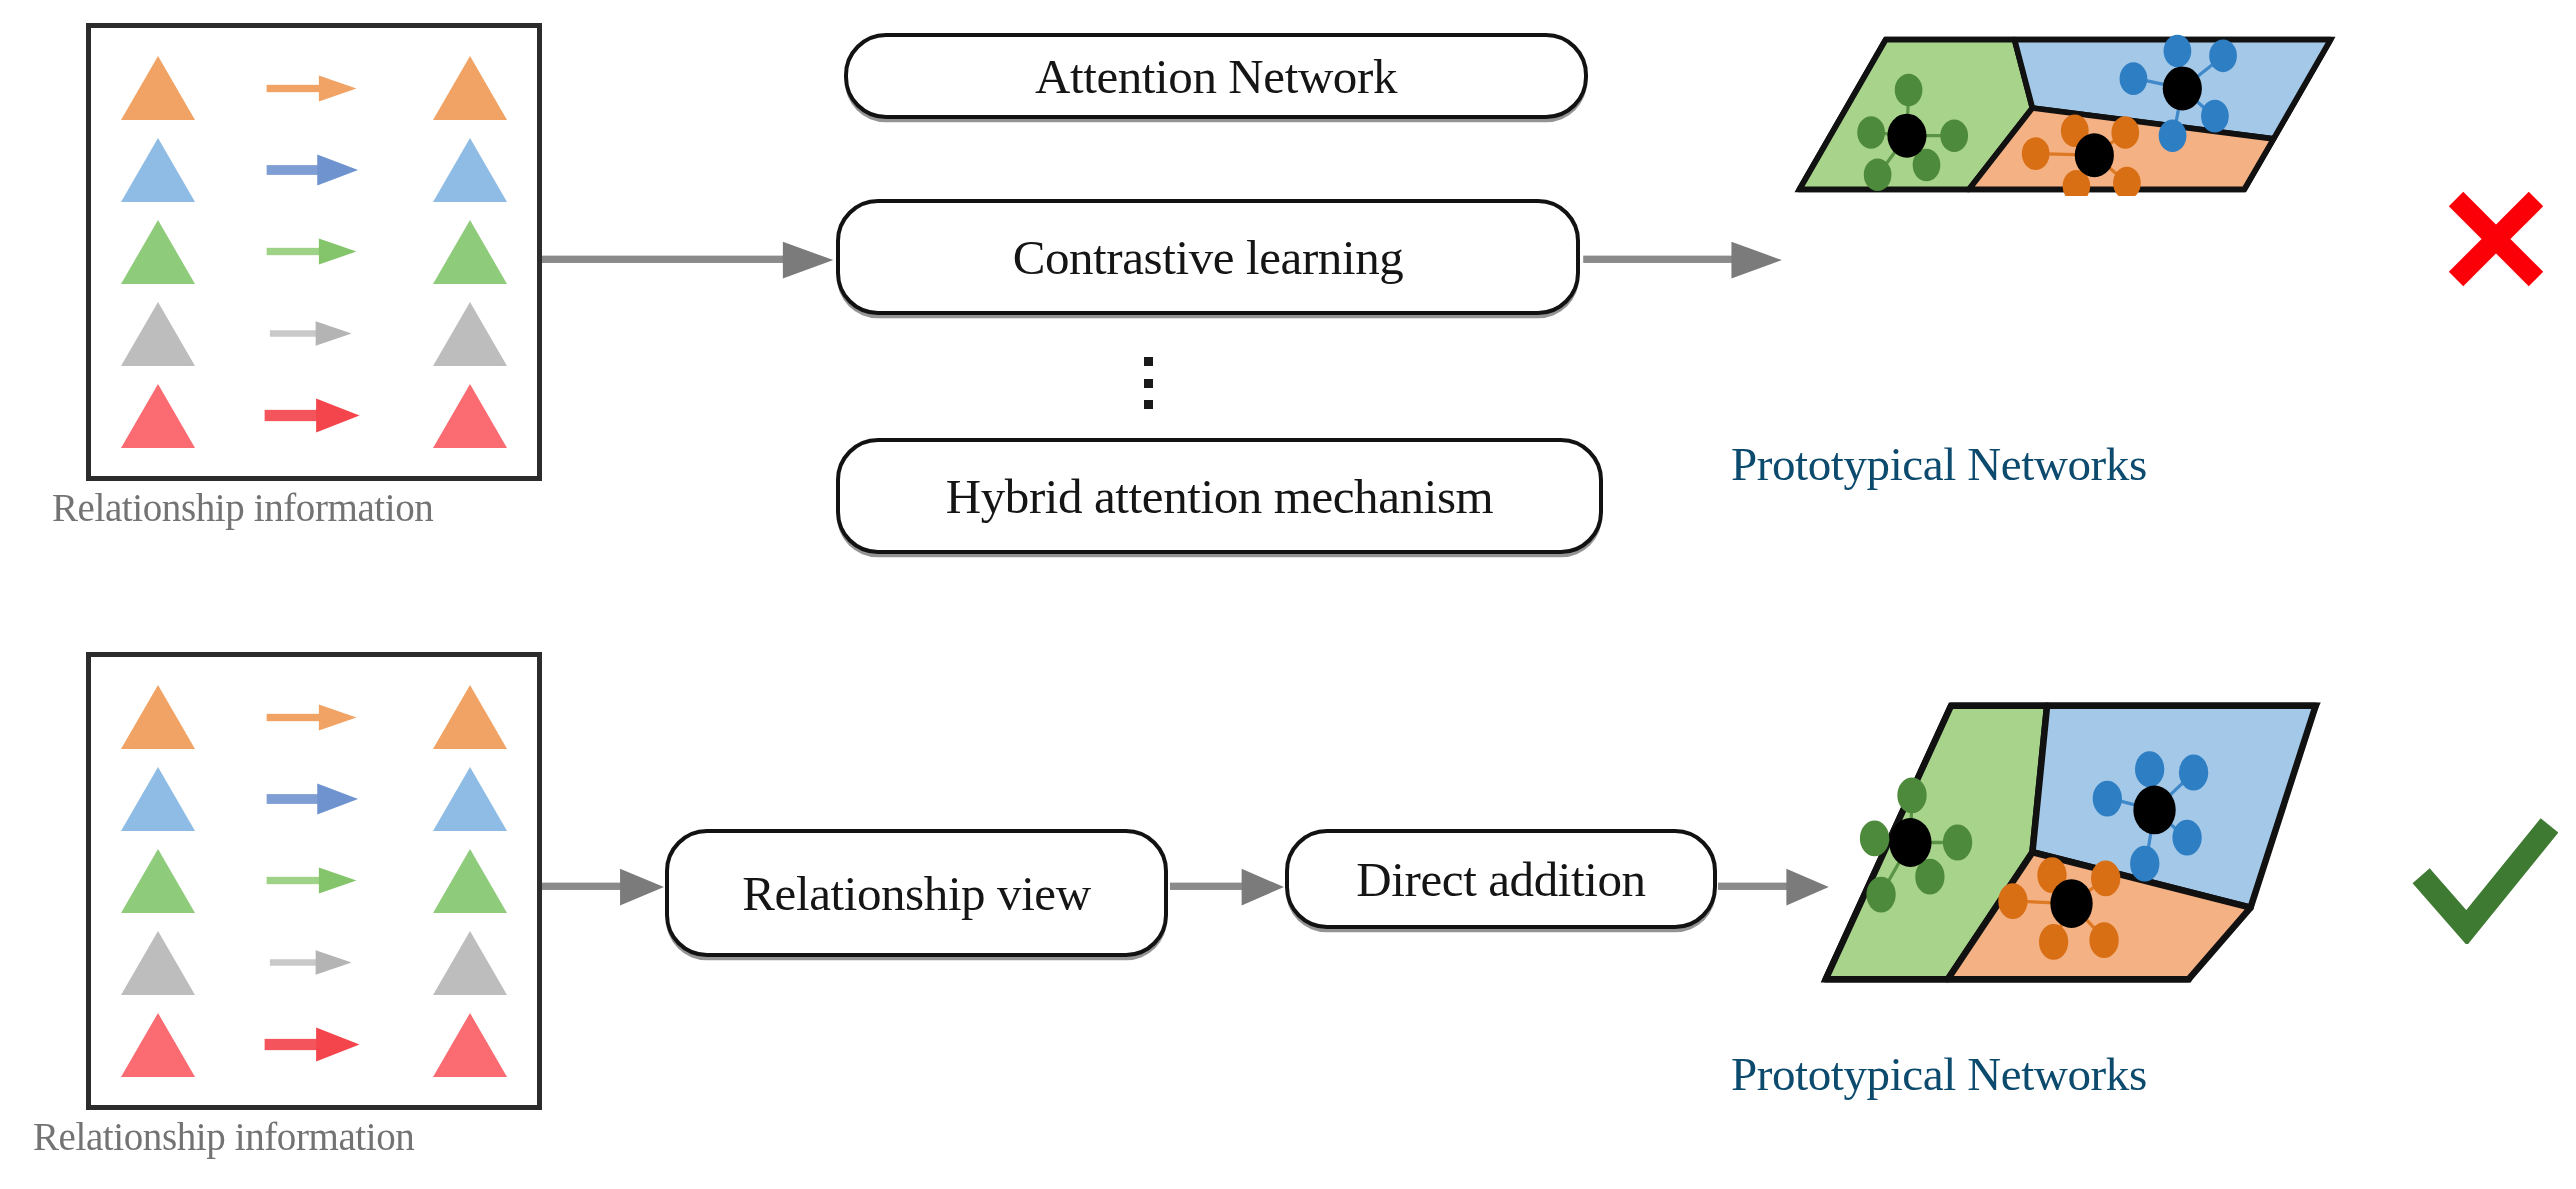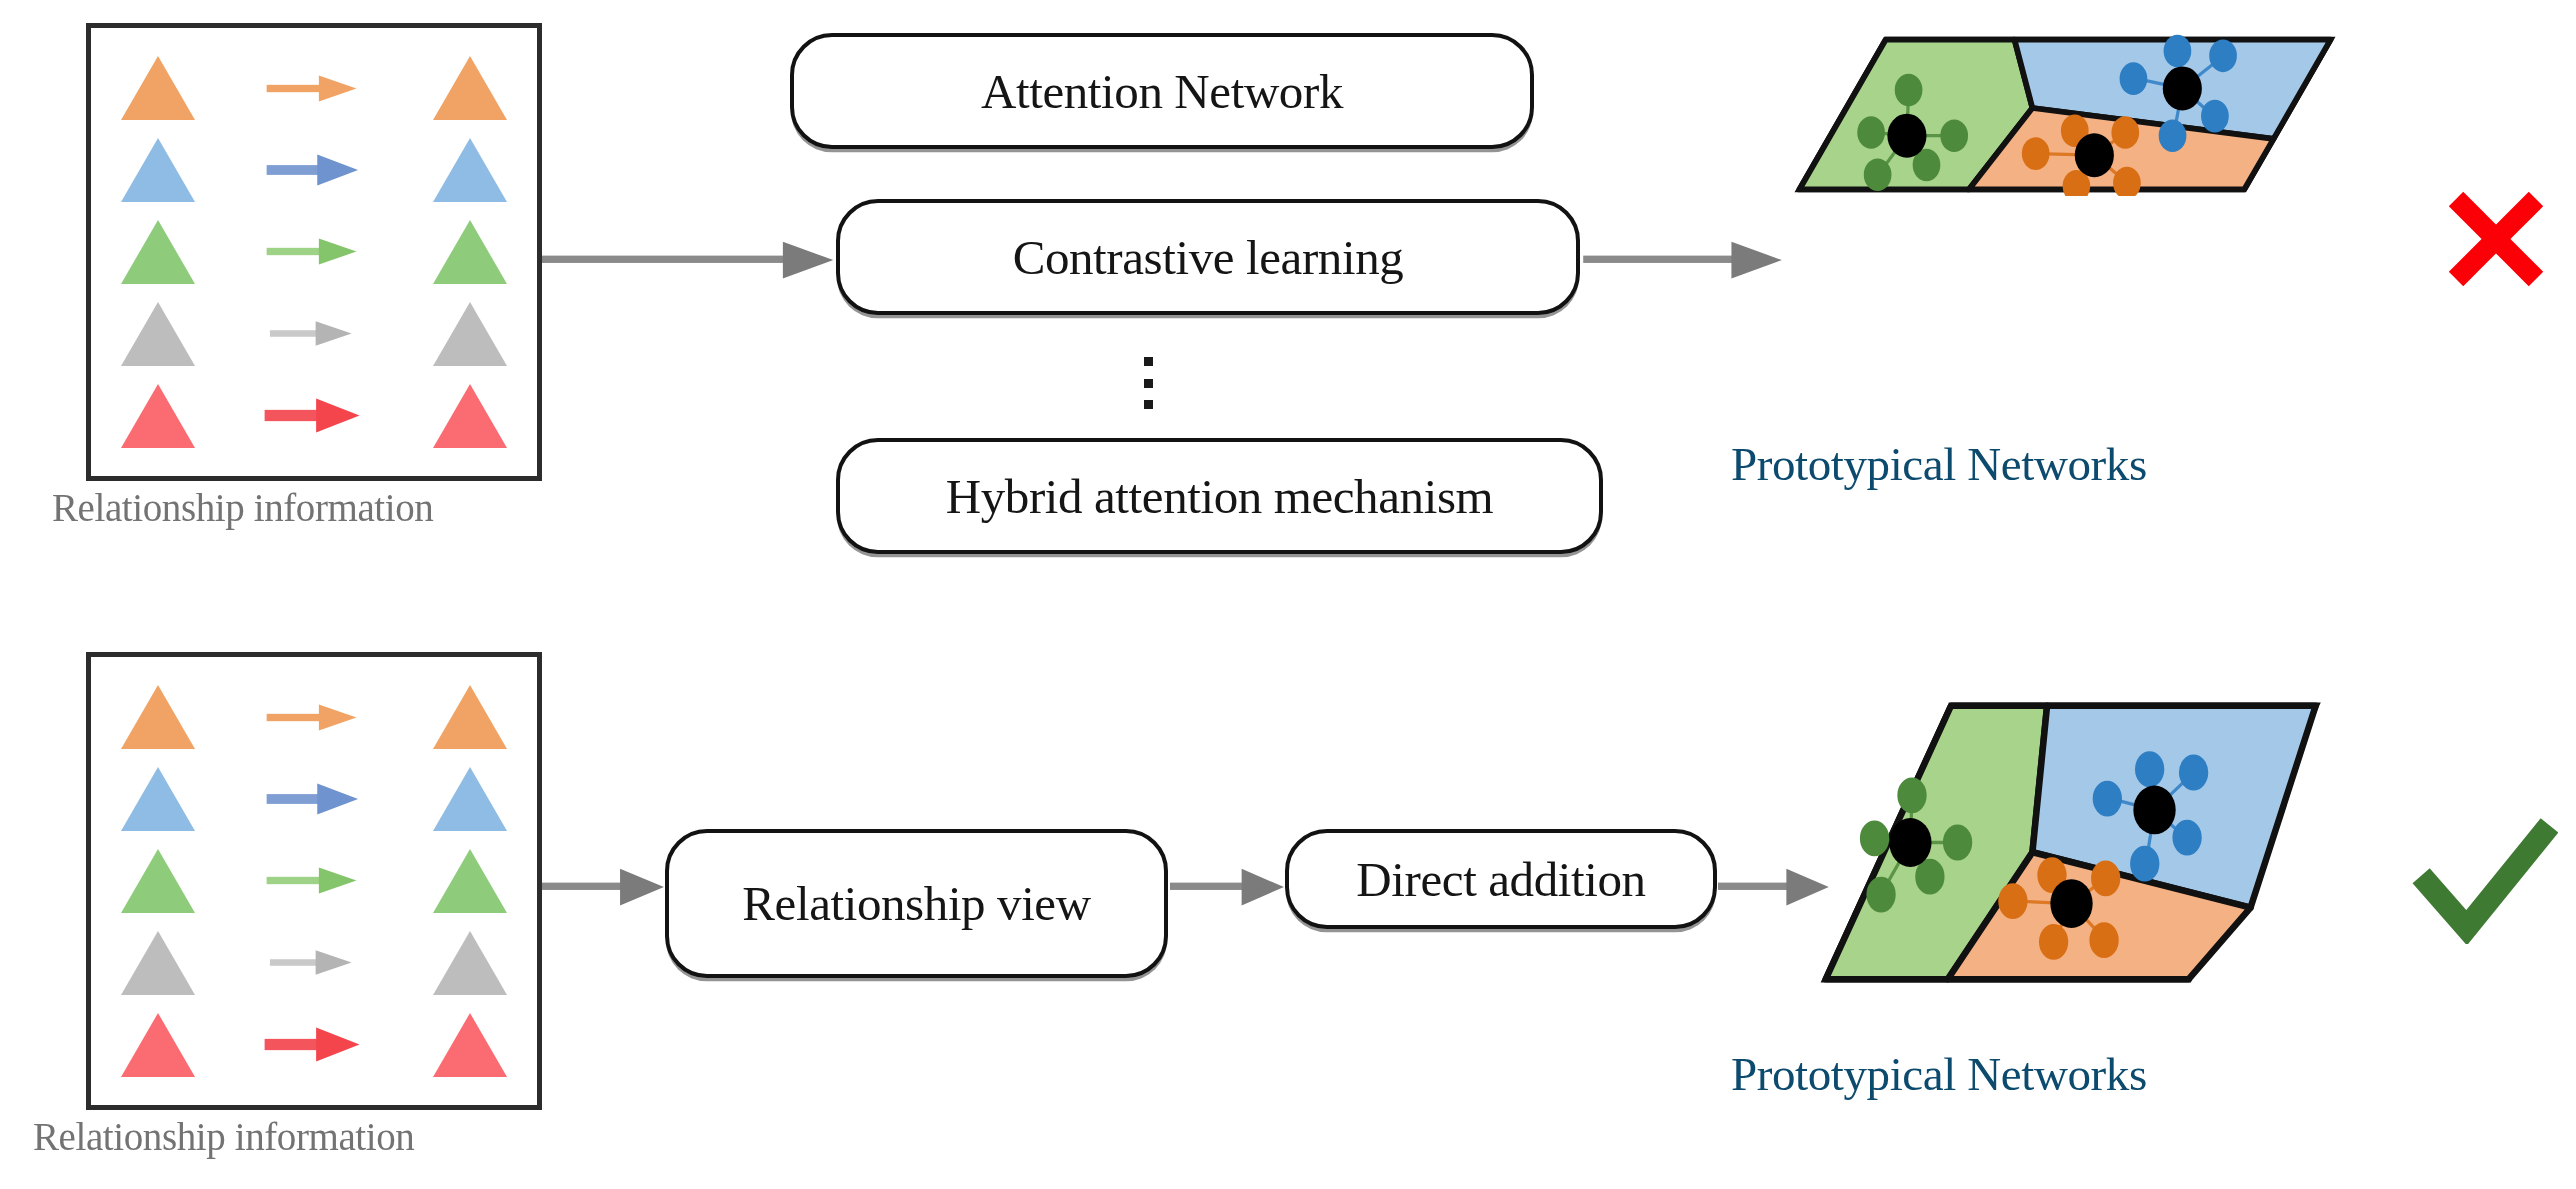--- a/index.html
+++ b/index.html
@@ -198,21 +198,21 @@
     </div>
   </div>
 
   <div class="abs rel-caption" style="left:52px; top:485px;">Relationship information</div>
 
   <svg class="abs flow-arrow" style="left:542px; top:232px;" width="297" height="57" viewBox="0 0 365 70">
     <rect x="0" y="29" width="305" height="9" fill="#8a8a8a"></rect>
     <path d="M296 12 L358 34.5 L296 57 Z" fill="#7b7b7b"></path>
   </svg>
 
-  <div class="abs pill" style="left:790px; top:33px; width:744px; height:116px;">
+  <div class="abs pill" style="left:844px; top:33px; width:744px; height:86px;">
     <span>Attention Network</span>
   </div>
 
   <div class="abs pill" style="left:836px; top:199px; width:744px; height:116px;">
     <span>Contrastive learning</span>
   </div>
 
   <div class="abs vdots" style="left:1143px; top:357px; height:52px;">
     <i></i>
     <i></i>
@@ -375,21 +375,21 @@
     </div>
   </div>
 
   <div class="abs rel-caption" style="left:33px; top:1114px;">Relationship information</div>
 
   <svg class="abs flow-arrow" style="left:542px; top:859px;" width="126" height="57" viewBox="0 0 155 70">
     <rect x="0" y="29" width="104" height="9" fill="#8a8a8a"></rect>
     <path d="M96 12 L150 34.5 L96 57 Z" fill="#7b7b7b"></path>
   </svg>
 
-  <div class="abs pill" style="left:665px; top:829px; width:503px; height:149px;">
+  <div class="abs pill" style="left:665px; top:829px; width:503px; height:128px;">
     <span>Relationship view</span>
   </div>
 
   <svg class="abs flow-arrow" style="left:1170px; top:859px;" width="118" height="57" viewBox="0 0 145 70">
     <rect x="0" y="29" width="96" height="9" fill="#8a8a8a"></rect>
     <path d="M88 12 L140 34.5 L88 57 Z" fill="#7b7b7b"></path>
   </svg>
 
   <div class="abs pill" style="left:1285px; top:829px; width:432px; height:100px;">
     <span>Direct addition</span>

